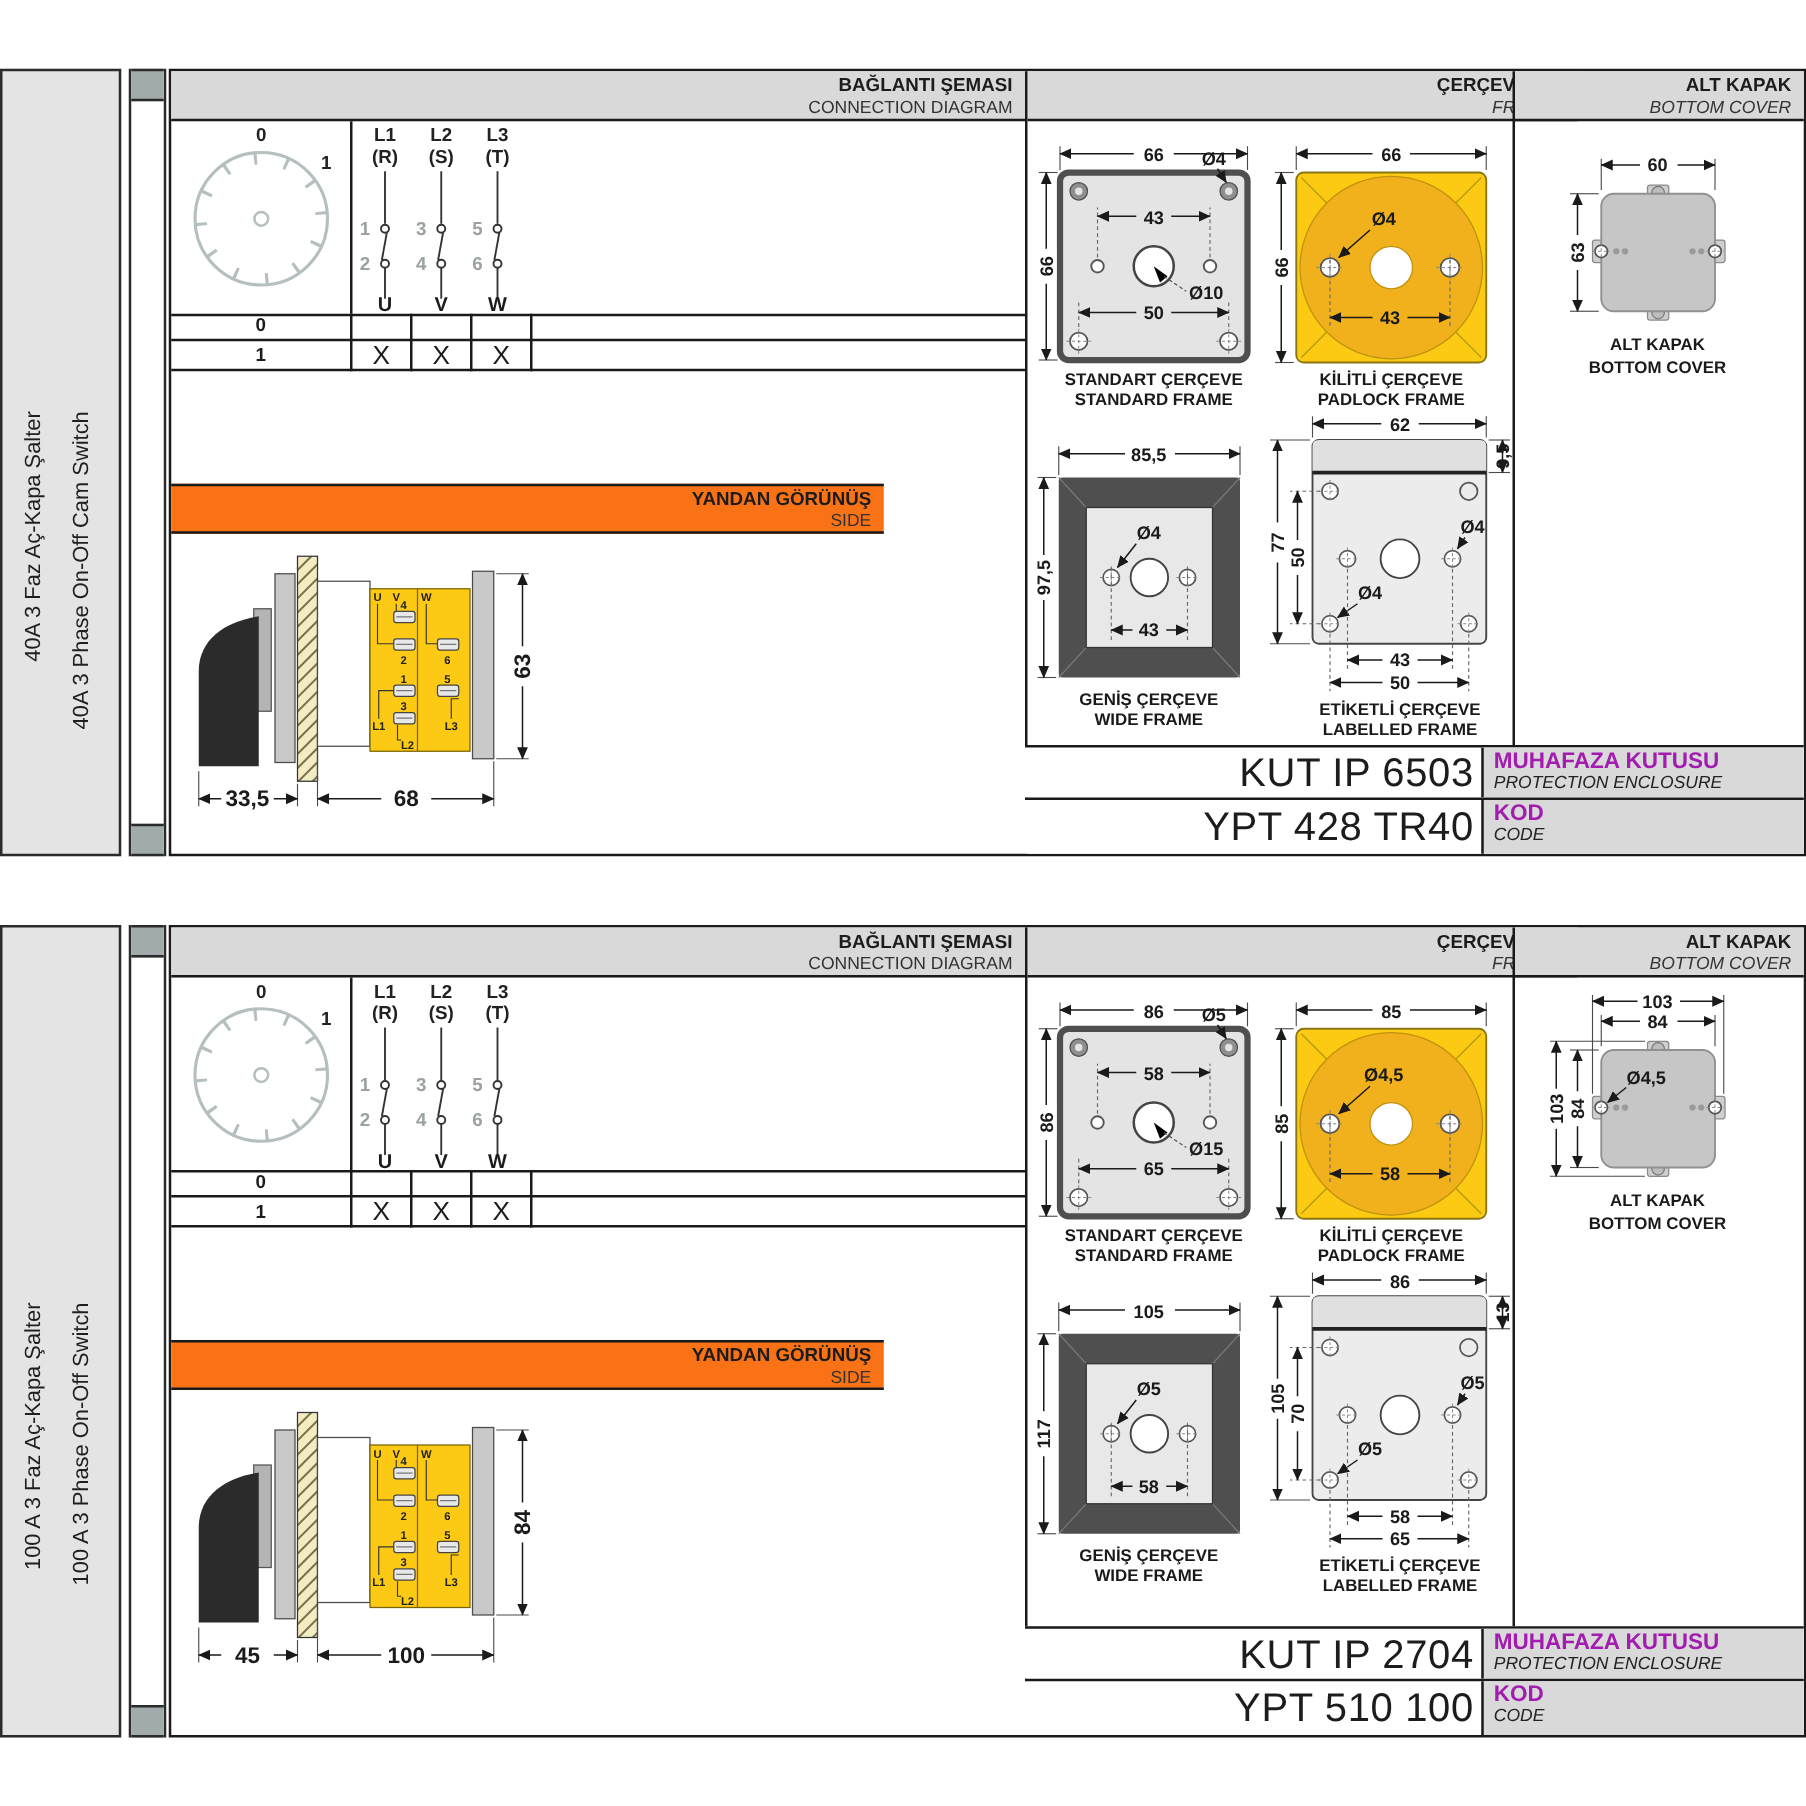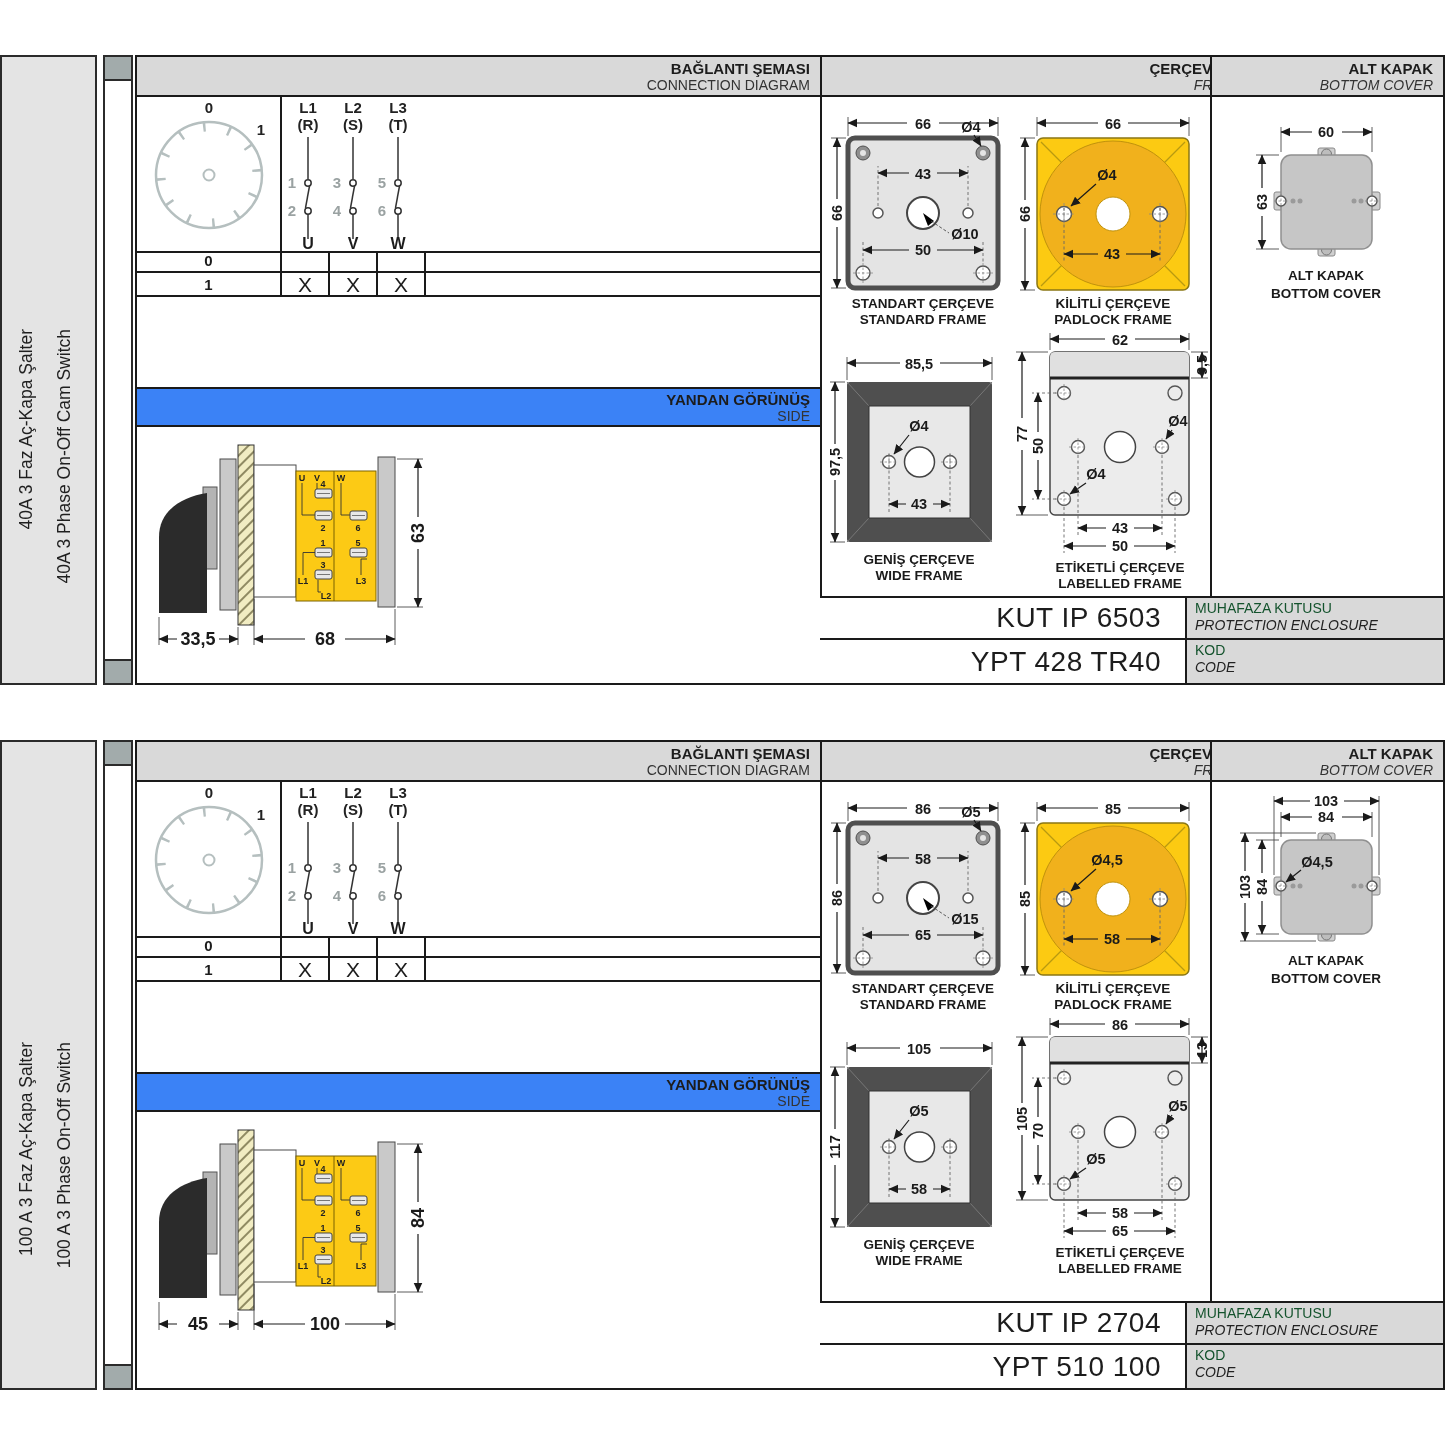--- a/index.html
+++ b/index.html
@@ -29,29 +29,29 @@
 .vd-a{left:683px;top:0;bottom:0}
 .vd-b{left:1073px;top:0;bottom:85px}
 .trow{position:absolute;left:0;width:683px}
 .trow0{top:194px;height:20px;border-top:2px solid #1a1a1a}
 .trow1{top:214px;height:26px;border-top:2px solid #1a1a1a;border-bottom:2px solid #1a1a1a}
 .tvd{position:absolute;top:194px;height:46px;width:2px;background:#1a1a1a}
 .tlab{position:absolute;left:0;width:143px;text-align:center;font-weight:bold;font-size:15px;color:#1c1c1c}
 .tlab0{top:195px;height:18px;line-height:18px}
 .tlab1{top:217px;height:22px;line-height:22px}
 .xc{position:absolute;top:217px;width:46px;height:22px;line-height:21px;text-align:center;font-size:21px;color:#1c1c1c}
-.shdr{position:absolute;left:0;top:330px;width:683px;height:40px;background:#3b82f6;border-top:2px solid #1a1a1a;border-bottom:2px solid #1a1a1a;text-align:right;padding:2px 10px 0 0}
+.shdr{position:absolute;left:0;top:330px;width:570px;height:40px;background:#f97316;border-top:2px solid #1a1a1a;border-bottom:2px solid #1a1a1a;text-align:right;padding:2px 10px 0 0}
 .shdr .t{font-weight:bold;font-size:15px;color:#1c1c1c;line-height:17px}
 .shdr .e{font-size:14px;color:#333;line-height:16px}
 .crow{position:absolute;left:683px;right:0;border-top:2px solid #1a1a1a;display:flex;background:#fff}
 .crow1{bottom:45px;height:42px}
 .crow2{bottom:0;height:45px}
-.cval{flex:1;display:flex;align-items:center;justify-content:flex-end;padding-right:24px;font-size:28px;color:#1c1c1c;letter-spacing:.5px}
+.cval{flex:1;display:flex;align-items:center;justify-content:flex-end;padding-right:6px;font-size:32px;color:#1c1c1c;letter-spacing:.5px}
 .clab{width:258px;background:#d9d9d9;border-left:2px solid #1a1a1a;padding:2px 0 0 8px}
-.clab .t{font-weight:normal;font-size:14px;line-height:17px;color:#14532d}
+.clab .t{font-weight:bold;font-size:18px;line-height:17px;color:#a21caf}
 .clab .e{font-style:italic;font-size:14px;line-height:17px;color:#222}
 svg{position:absolute;overflow:visible}
 svg text{font-family:"Liberation Sans",sans-serif}
 .dl{stroke:#1a1a1a;stroke-width:1.2;fill:none}
 .xl{stroke:#4a4a4a;stroke-width:.9;fill:none}
 .dsh{stroke:#666;stroke-width:.9;fill:none;stroke-dasharray:3 2.5}
 .mk{fill:#fff}.mk.g{fill:#e4e4e4}.mk.p{fill:#e8e8e8}.mk.y{fill:#f1b11c}
 .dt{font-size:14.5px;font-weight:600;fill:#1a1a1a;text-anchor:middle}
 .dt2{font-size:18px;font-weight:bold;fill:#1a1a1a;text-anchor:middle}
 .cap{font-size:13.5px;font-weight:bold;fill:#1a1a1a;text-anchor:middle}

